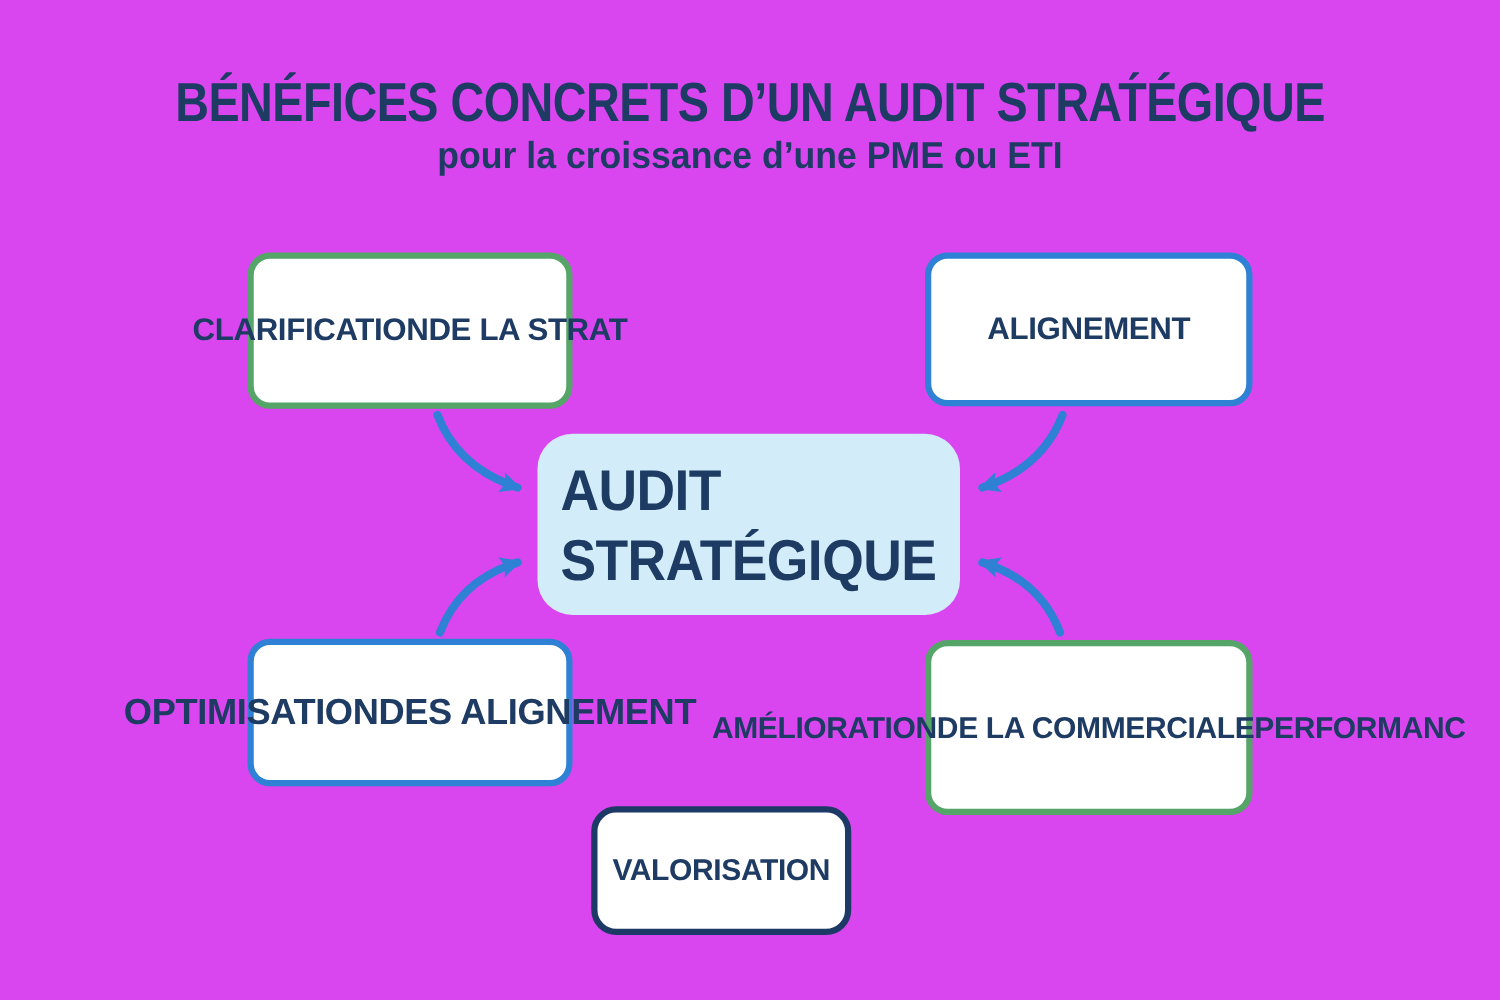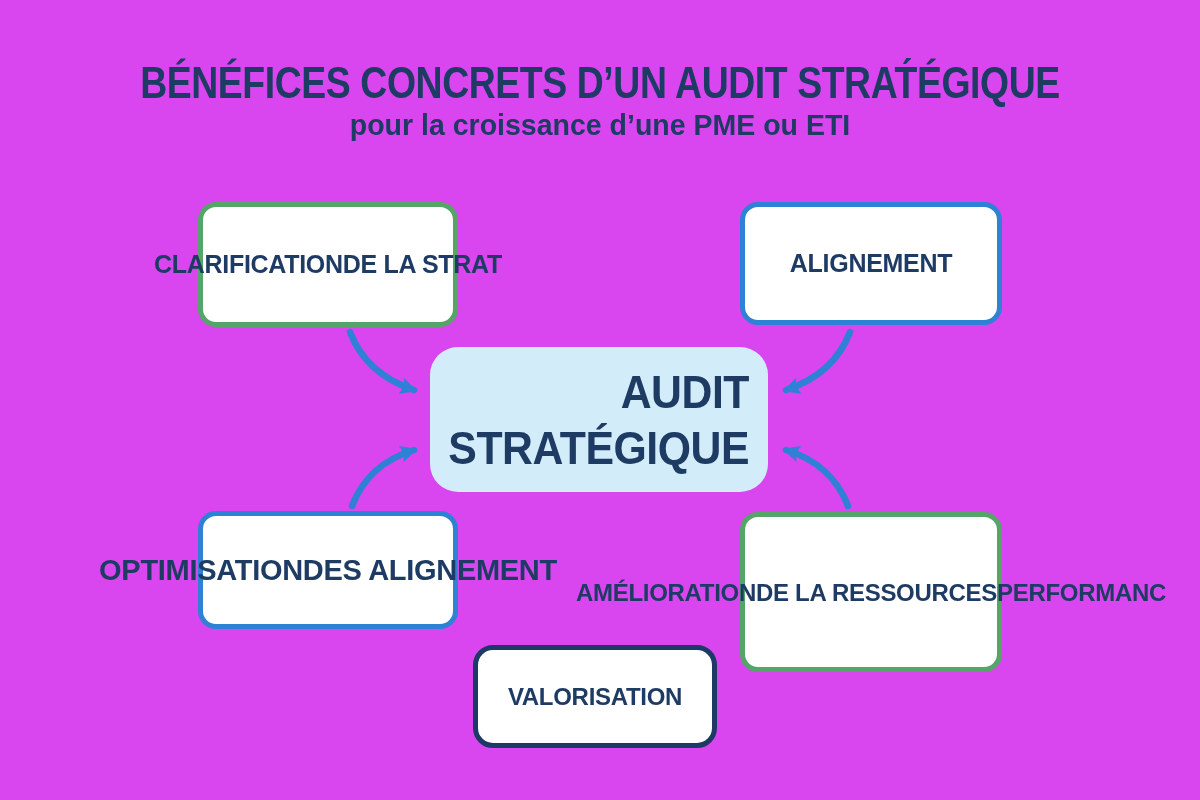--- a/index.html
+++ b/index.html
@@ -58,33 +58,33 @@
     box-sizing: border-box;
   }
   .box .line { display: block; white-space: nowrap; letter-spacing: -0.3px; }
   .box.green { border: 5px solid var(--green); }
   .box.blue  { border: 5px solid var(--blue); }
   .box.navyb { border: 5px solid var(--navy-border); border-radius: 20px; }
 
   .box-tl { left: 198px; top: 202px; width: 260px; height: 125px; font-size: 25px; line-height: 37px; }
   .box-tr { left: 740px; top: 202px; width: 262px; height: 123px; font-size: 25px; line-height: 37px; gap: 20px; }
   .box-bl { left: 198px; top: 511px; width: 260px; height: 118px; font-size: 29px; line-height: 37px; }
-  .box-br { left: 740px; top: 512px; width: 262px; height: 160px; font-size: 24px; line-height: 35px; }
-  .box-bc { left: 473px; top: 645px; width: 244px; height: 103px; font-size: 24px; line-height: 36px; }
+  .box-br { left: 740px; top: 512px; width: 262px; height: 140px; font-size: 24px; line-height: 35px; }
+  .box-bc { left: 473px; top: 645px; width: 208px; height: 103px; font-size: 24px; line-height: 36px; }
 
   .center-node {
     position: absolute;
     left: 430px; top: 347px;
     width: 338px; height: 145px;
     background: var(--center-fill);
     border-radius: 28px;
     display: flex;
     align-items: center;
     justify-content: center;
-    text-align: right;
+    text-align: left;
   }
   .center-node .inner {
     font-size: 46px;
     font-weight: bold;
     line-height: 56px;
     letter-spacing: -0.5px;
     color: var(--navy);
     transform: scaleX(0.93);
     transform-origin: 50% 50%;
     white-space: nowrap;
@@ -127,21 +127,21 @@
     </div>
   </div>
 
   <div class="box blue box-bl">
     <span class="line">OPTIMISATION</span>
     <span class="line">DES ALIGNEMENT</span>
   </div>
 
   <div class="box green box-br">
     <span class="line">AMÉLIORATION</span>
-    <span class="line">DE LA RESSOURCES</span>
+    <span class="line">DE LA COMMERCIALE</span>
     <span class="line">PERFORMANC</span>
   </div>
 
   <div class="box navyb box-bc">
     <span class="line">VALORISATION</span>
   </div>
 
   <svg class="arrows" viewBox="0 0 1200 800" aria-hidden="true">
     <defs>
       <marker id="ah" viewBox="0 0 10 10" refX="7.5" refY="5" markerWidth="2.8" markerHeight="2.8" orient="auto-start-reverse">

